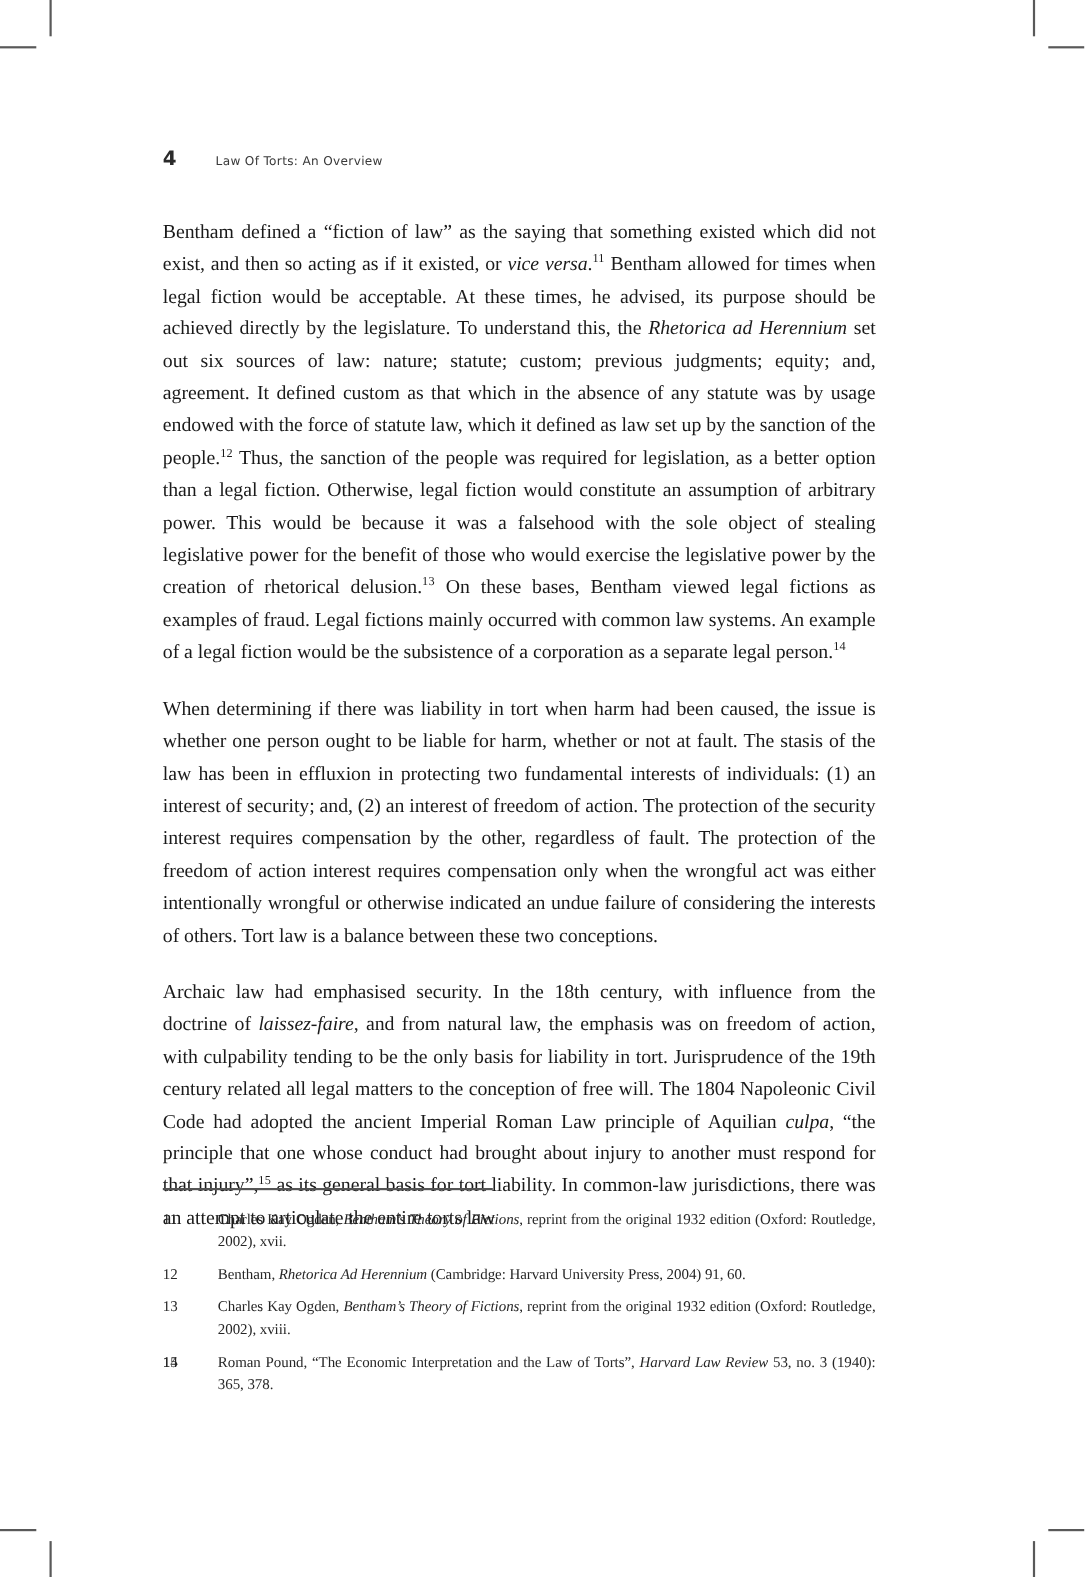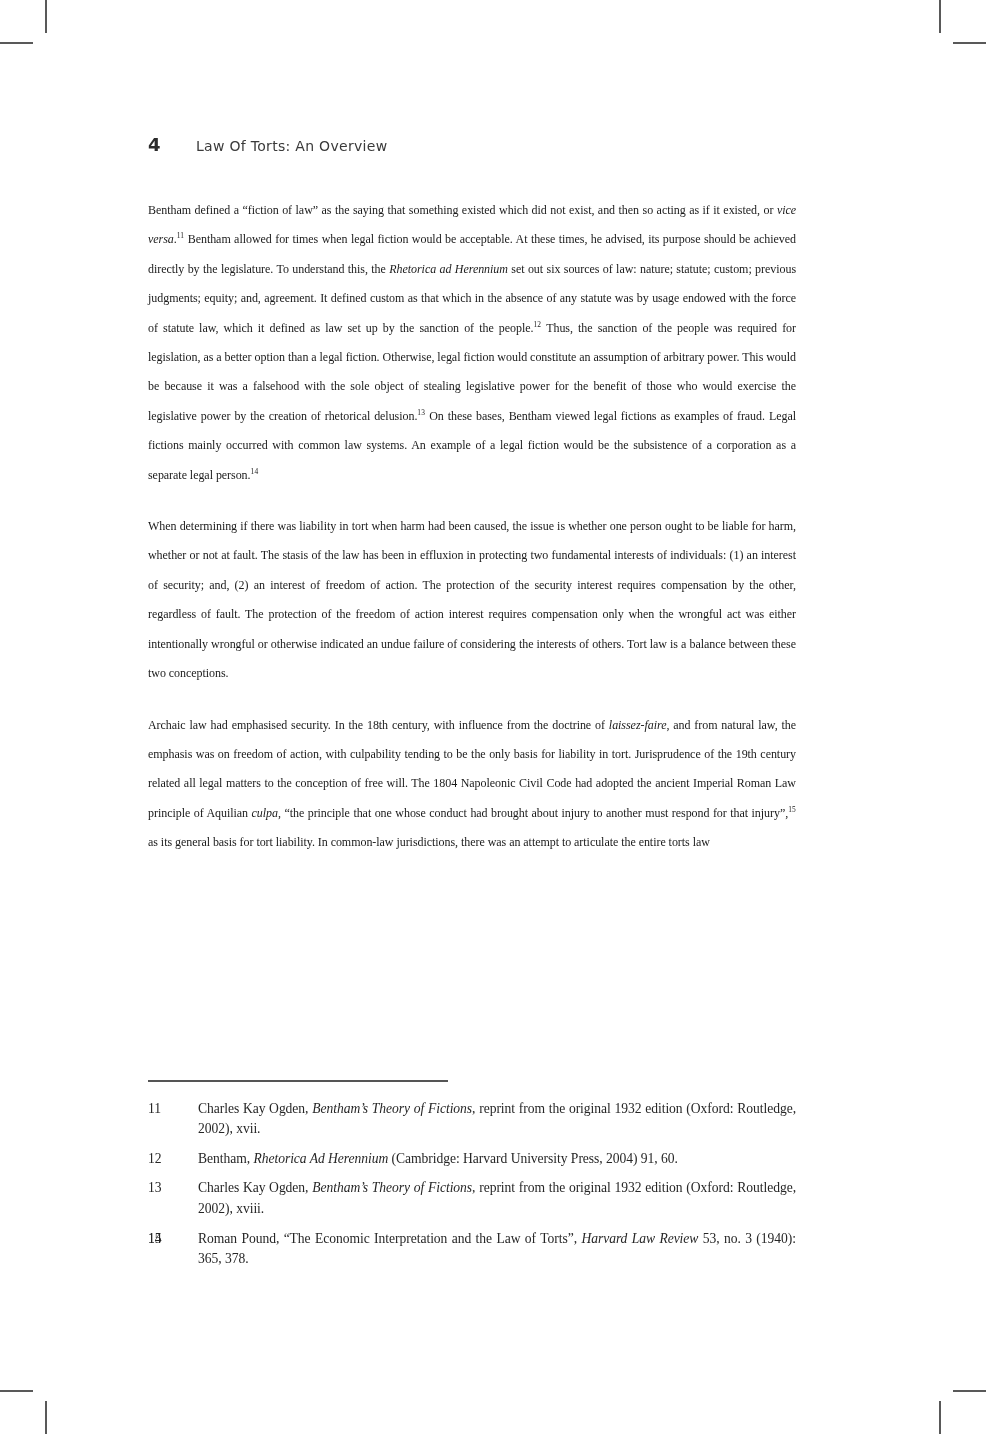--- a/index.html
+++ b/index.html
@@ -46,36 +46,36 @@
     color: #2b2b2b;
   }
   .folio {
     font-size: 18px;
     font-weight: 700;
     letter-spacing: 0.2px;
     width: 48px;
     flex: none;
   }
   .head-title {
-    font-size: 14px;
+    font-size: 11px;
     font-weight: 400;
     letter-spacing: 0.3px;
     color: #3a3a3a;
   }
 
   
   .body-block {
     position: absolute;
     left: 148px;
     top: 196px;
     width: 648px;
   }
   p.para {
     margin: 0 0 22px 0;
-    font-size: 12px;
+    font-size: 18px;
     line-height: 29.4px;
     text-align: justify;
     text-justify: inter-word;
     hyphens: none;
     letter-spacing: -0.05px;
   }
   p.para:last-child { margin-bottom: 16px; }
   .it { font-style: italic; }
   sup.fn {
     font-size: 0.62em;

